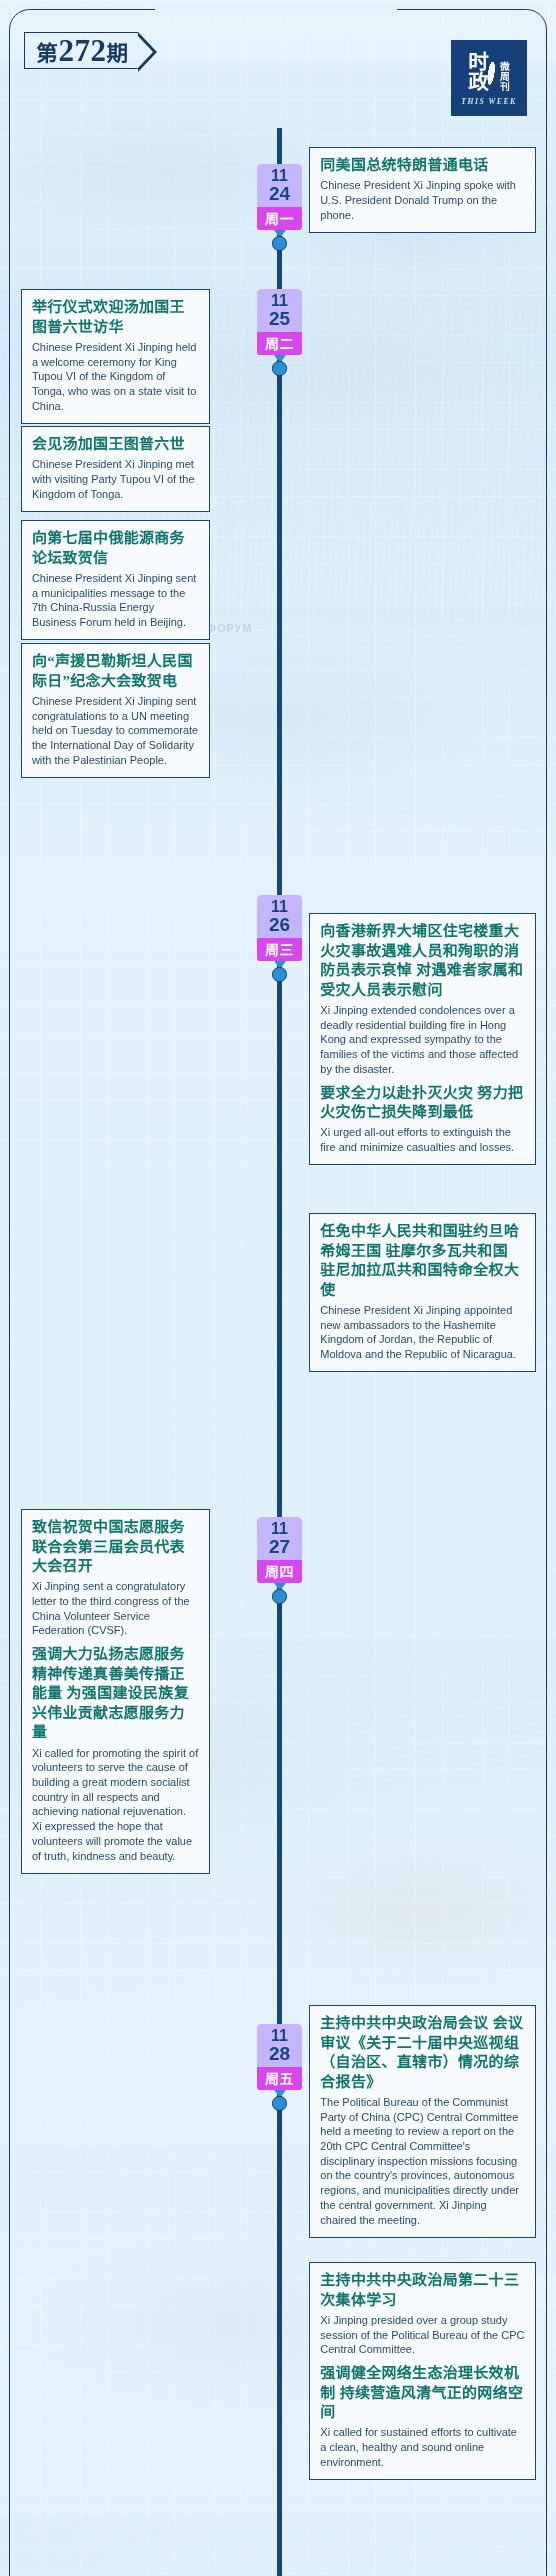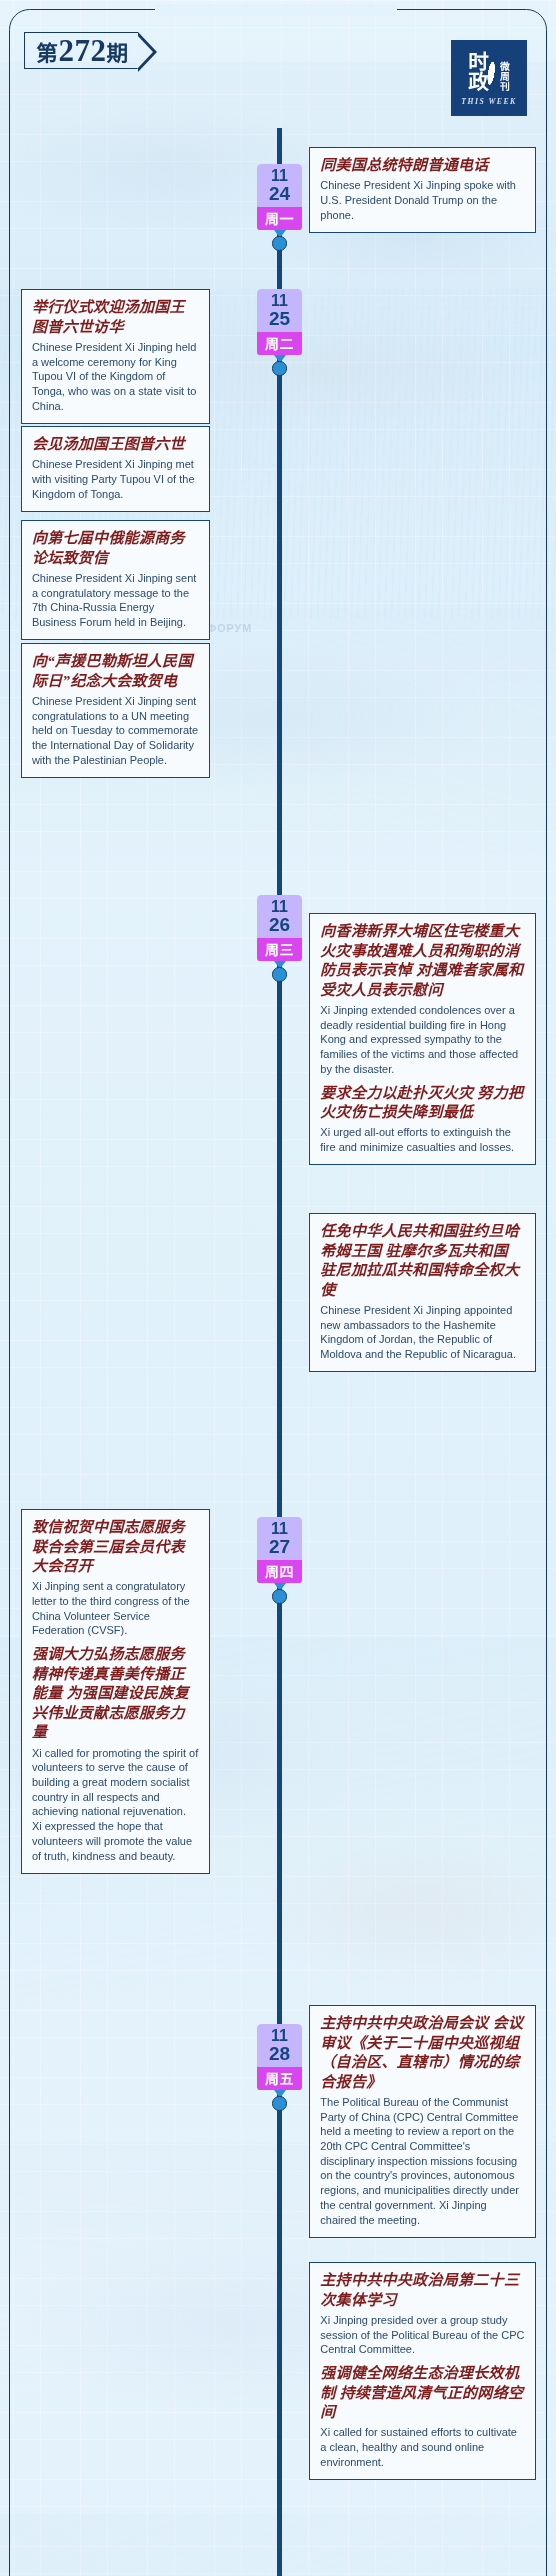--- a/index.html
+++ b/index.html
@@ -254,24 +254,23 @@
     border: 1px solid #14477f;
     padding: 8.2px 10.3px 9.3px;
   }
   .card.right { left: 309px; width: 227px; }
   .card.left  { left: 20.6px;  width: 189px; }
 
   .hl {
     font-family: "Liberation Serif", serif;
     font-size: 15px;
     font-weight: bold;
-    color: #7f1d1d;
+    color: #0f766e;
     line-height: 1.30;
     letter-spacing: 0.3px;
-    font-style: italic;
   }
   .sub {
     font-family: "Liberation Sans", sans-serif;
     font-size: 11px;
     color: #2b4a6e;
     line-height: 1.34;
     margin-top: 2.6px;
   }
   .sub + .hl { margin-top: 7.2px; }
 </style>
@@ -335,21 +334,21 @@
     <div class="card left" style="top: 289px;">
       <div class="hl">举行仪式欢迎汤加国王图普六世访华</div>
       <div class="sub">Chinese President Xi Jinping held a welcome ceremony for King Tupou VI of the Kingdom of Tonga, who was on a state visit to China.</div>
     </div>
     <div class="card left" style="top: 426px;">
       <div class="hl">会见汤加国王图普六世</div>
       <div class="sub">Chinese President Xi Jinping met with visiting Party Tupou VI of the Kingdom of Tonga.</div>
     </div>
     <div class="card left" style="top: 520px;">
       <div class="hl">向第七届中俄能源商务论坛致贺信</div>
-      <div class="sub">Chinese President Xi Jinping sent a congratulatory message to the 7th China-Russia Energy Business Forum held in Beijing.</div>
+      <div class="sub">Chinese President Xi Jinping sent a municipalities message to the 7th China-Russia Energy Business Forum held in Beijing.</div>
     </div>
     <div class="card left" style="top: 643px;">
       <div class="hl">向“声援巴勒斯坦人民国际日”纪念大会致贺电</div>
       <div class="sub">Chinese President Xi Jinping sent congratulations to a UN meeting held on Tuesday to commemorate the International Day of Solidarity with the Palestinian People.</div>
     </div>
     <div class="date-badge" style="top: 895px;">
       <div class="dm"><span class="mo">11</span><span class="rule"></span><span class="dy">26</span></div>
       <div class="wd">周三</div>
       <div class="tri"></div>
       <div class="dot"></div>

